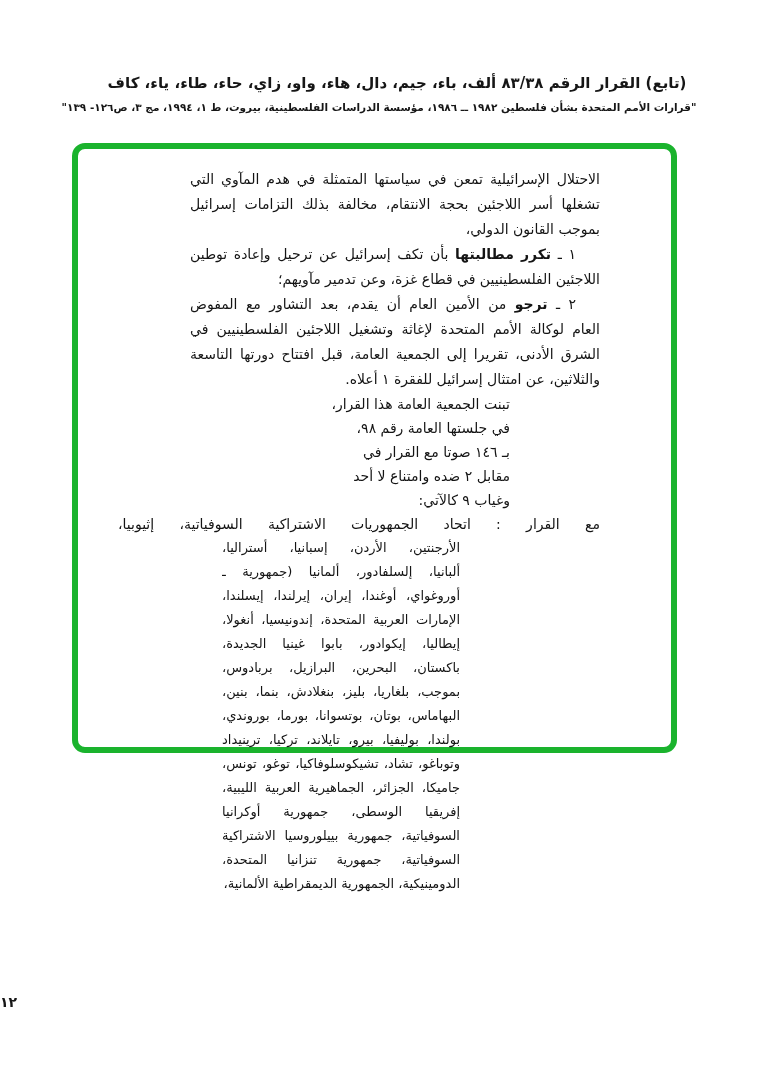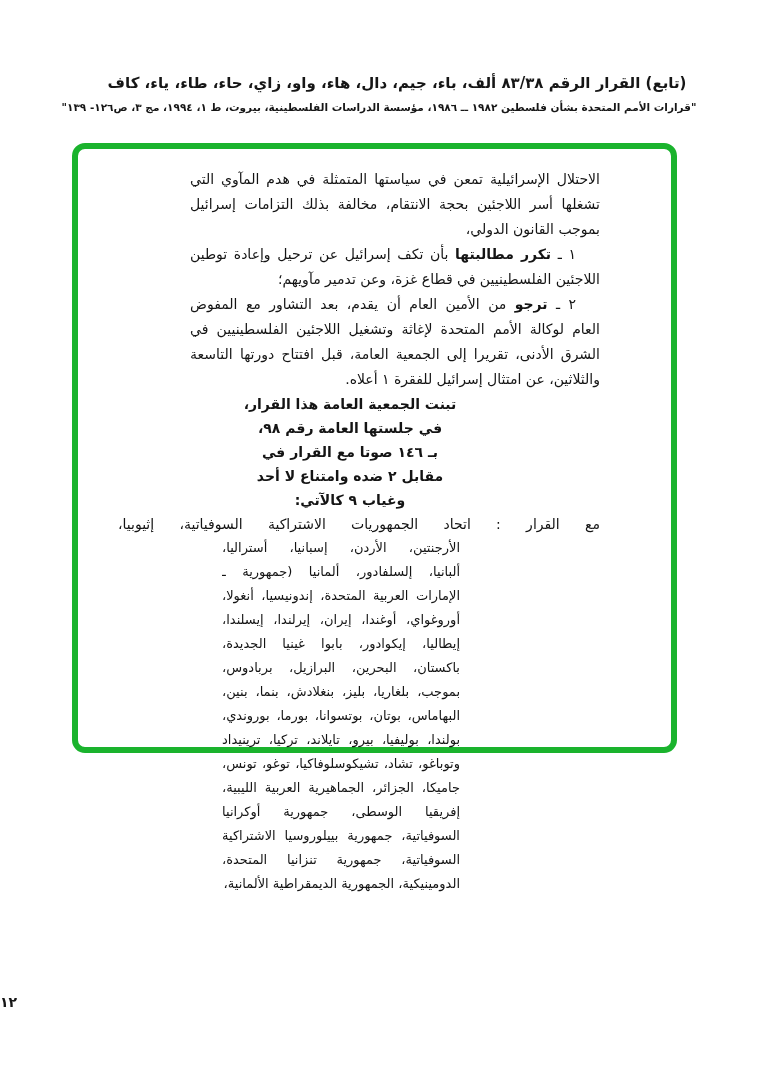--- a/index.html
+++ b/index.html
@@ -25,21 +25,21 @@
   }
   .content{
     direction:rtl;
     padding:18px 71px 0 40px;
     font-size:14px;
     color:#141414;
   }
   .line{overflow:hidden;}
   .just{text-align:justify;text-align-last:justify;}
   .end{text-align:justify;text-align-last:right;}
-  .center{text-align:center;font-weight:bold;}
+  .center{text-align:right;}
   .indent{text-indent:24px;}
   .b,.bold{font-weight:bold;}
   .para{margin-left:72px;}
   .para .line{line-height:25px;height:25px;}
   .vote{margin-left:72px;margin-right:90px;}
   .vote .line{line-height:24px;height:24px;}
   .catch .line{line-height:24px;height:24px;}
   .countries{margin-left:104px;margin-right:140px;font-size:13px;}
   .countries .line{line-height:24px;height:24px;}
   
@@ -81,22 +81,22 @@
           <div class="line center"><span>بـ ١٤٦ صوتا مع القرار في</span></div>
           <div class="line center"><span>مقابل ٢ ضده وامتناع لا أحد</span></div>
           <div class="line center"><span>وغياب ٩ كالآتي:</span></div>
         </div>
         <div class="block catch">
           <div class="line just"><span>مع القرار : اتحاد الجمهوريات الاشتراكية السوفياتية، إثيوبيا،</span></div>
         </div>
         <div class="block countries">
           <div class="line just"><span>الأرجنتين، الأردن، إسبانيا، أستراليا، أفغانستان،</span></div>
           <div class="line just"><span>ألبانيا، إلسلفادور، ألمانيا (جمهورية ـ الاتحادية)،</span></div>
+          <div class="line just"><span>أوروغواي، أوغندا، إيران، إيرلندا، إيسلندا،</span></div>
           <div class="line just"><span>الإمارات العربية المتحدة، إندونيسيا، أنغولا،</span></div>
-          <div class="line just"><span>أوروغواي، أوغندا، إيران، إيرلندا، إيسلندا،</span></div>
           <div class="line just"><span>إيطاليا، إيكوادور، بابوا غينيا الجديدة، باراغواي،</span></div>
           <div class="line just"><span>باكستان، البحرين، البرازيل، بربادوس، البرتغال،</span></div>
           <div class="line just"><span>بموجب، بلغاريا، بليز، بنغلادش، بنما، بنين،</span></div>
           <div class="line just"><span>البهاماس، بوتان، بوتسوانا، بورما، بوروندي،</span></div>
           <div class="line just"><span>بولندا، بوليفيا، بيرو، تايلاند، تركيا، ترينيداد</span></div>
           <div class="line just"><span>وتوباغو، تشاد، تشيكوسلوفاكيا، توغو، تونس،</span></div>
           <div class="line just"><span>جاميكا، الجزائر، الجماهيرية العربية الليبية، جمهورية</span></div>
           <div class="line just"><span>إفريقيا الوسطى، جمهورية أوكرانيا الاشتراكية</span></div>
           <div class="line just"><span>السوفياتية، جمهورية بييلوروسيا الاشتراكية</span></div>
           <div class="line just"><span>السوفياتية، جمهورية تنزانيا المتحدة، الجمهورية</span></div>

